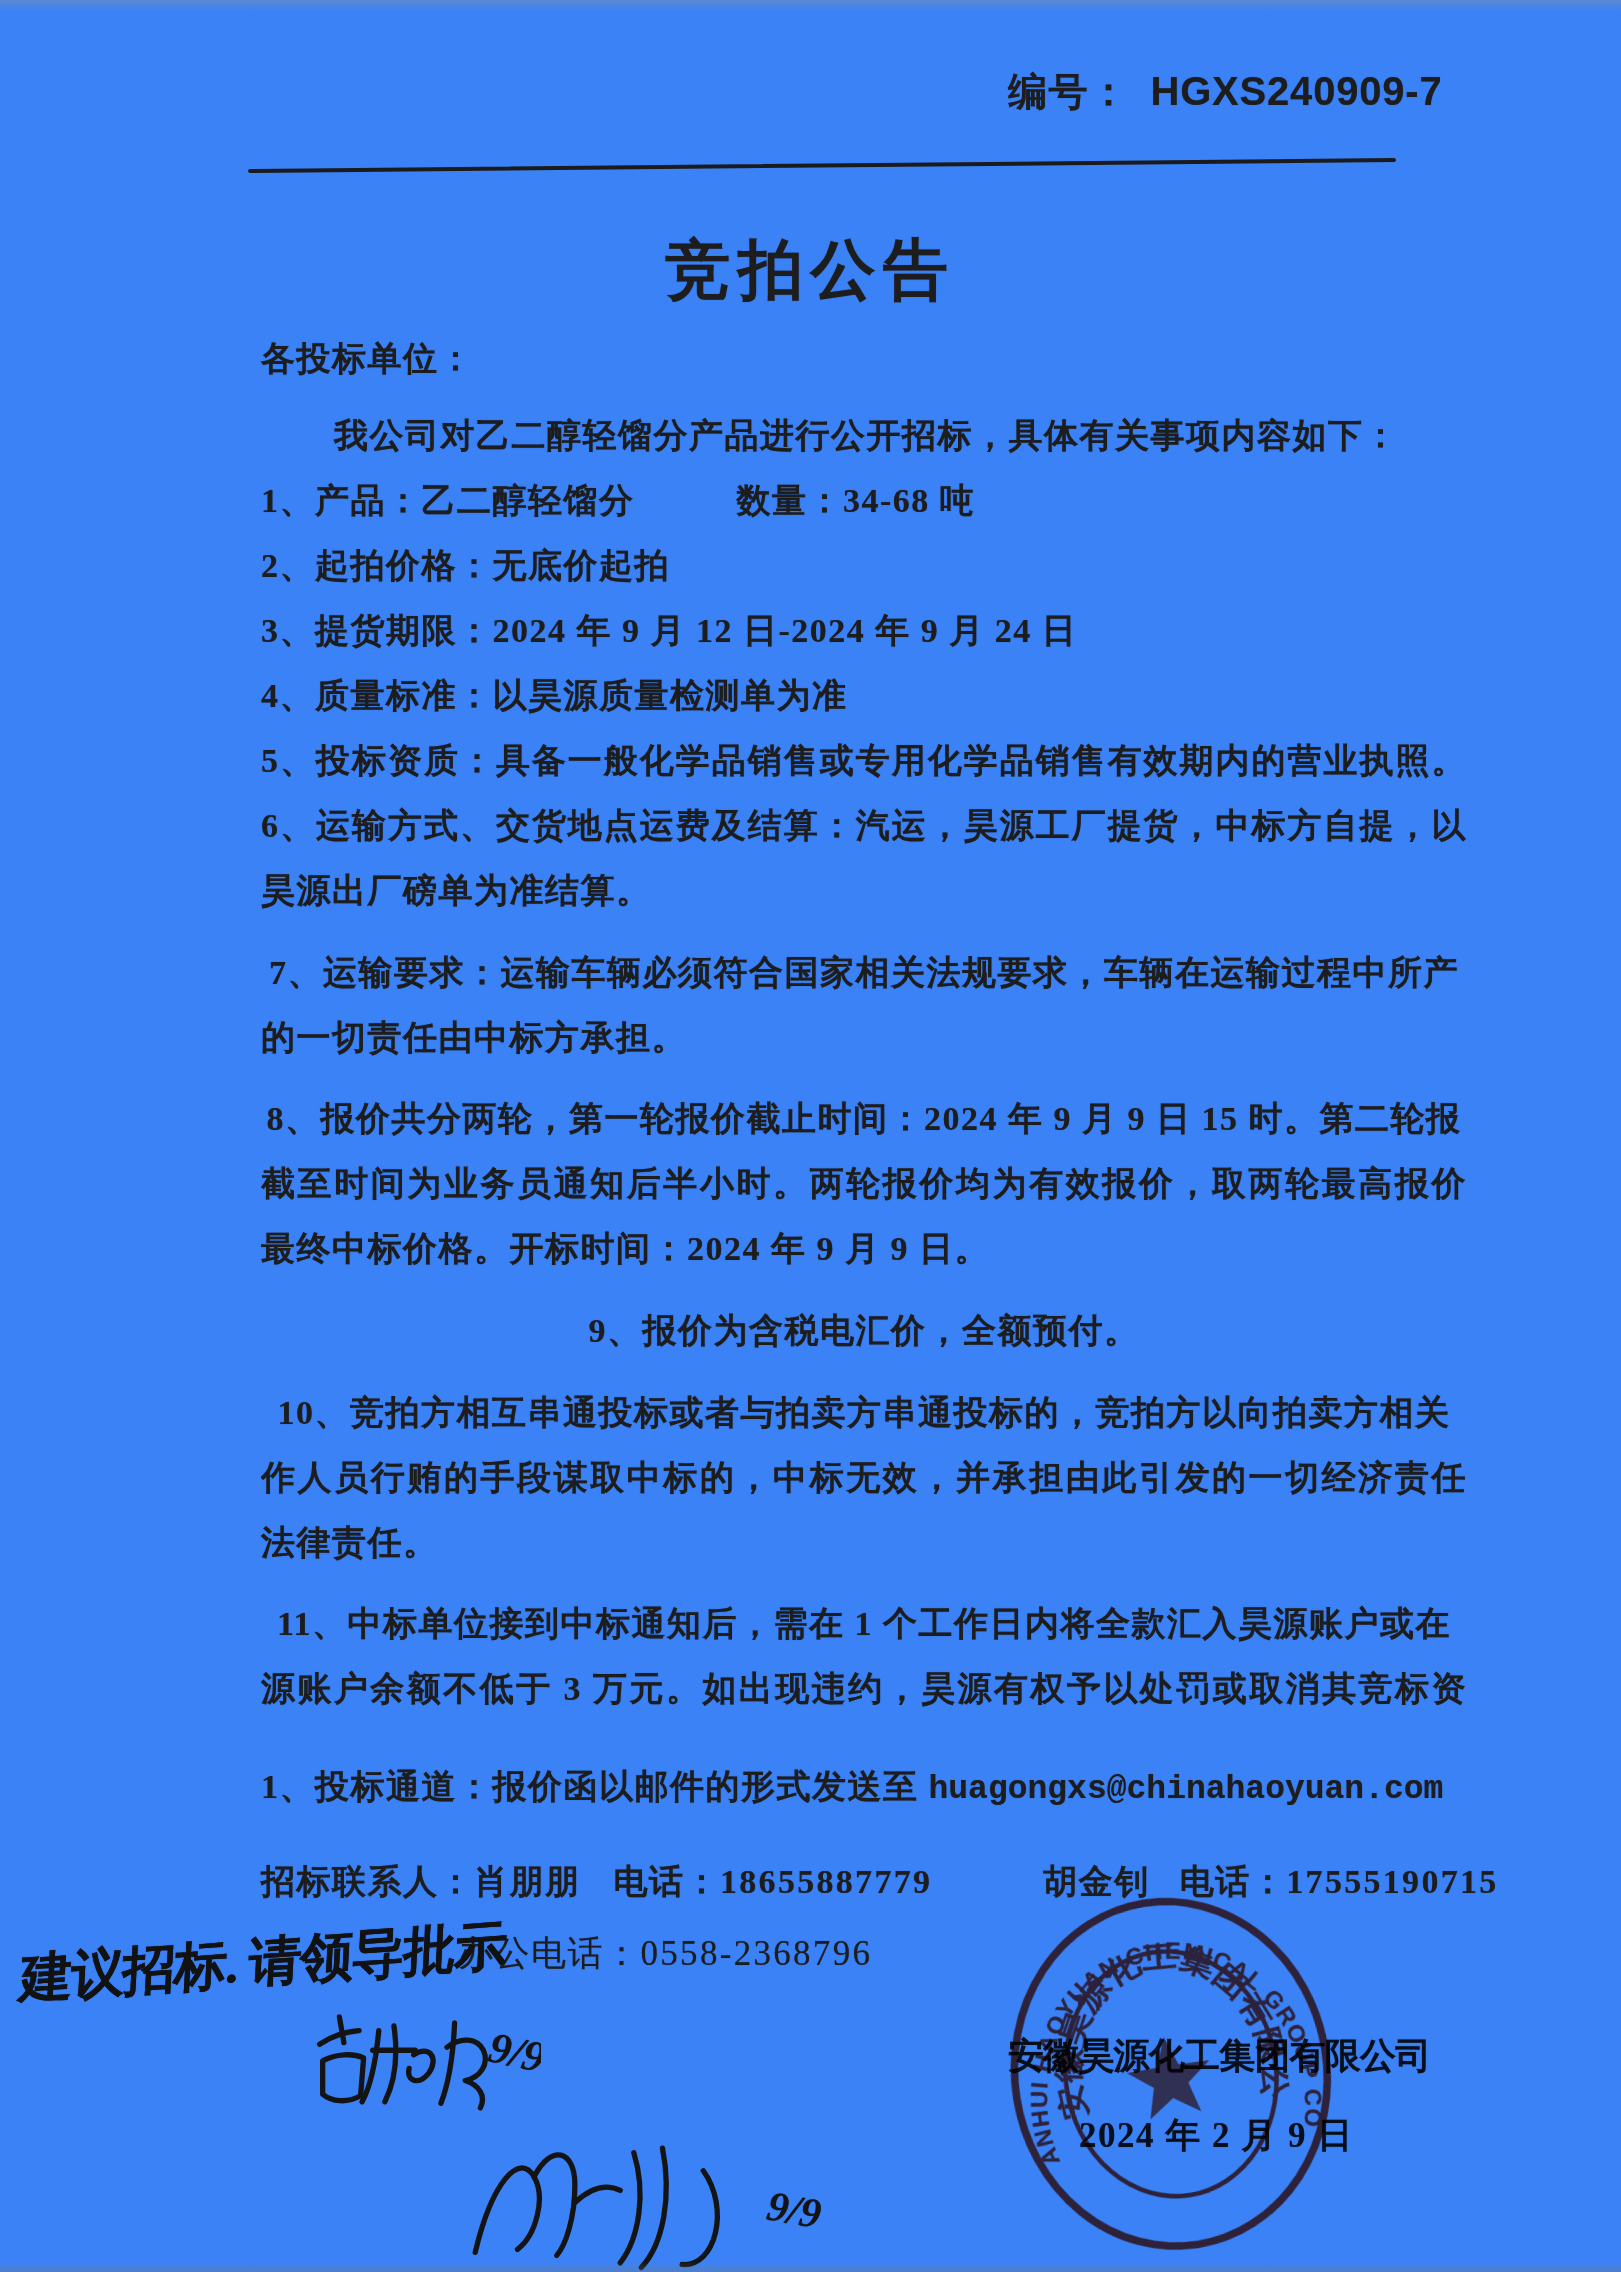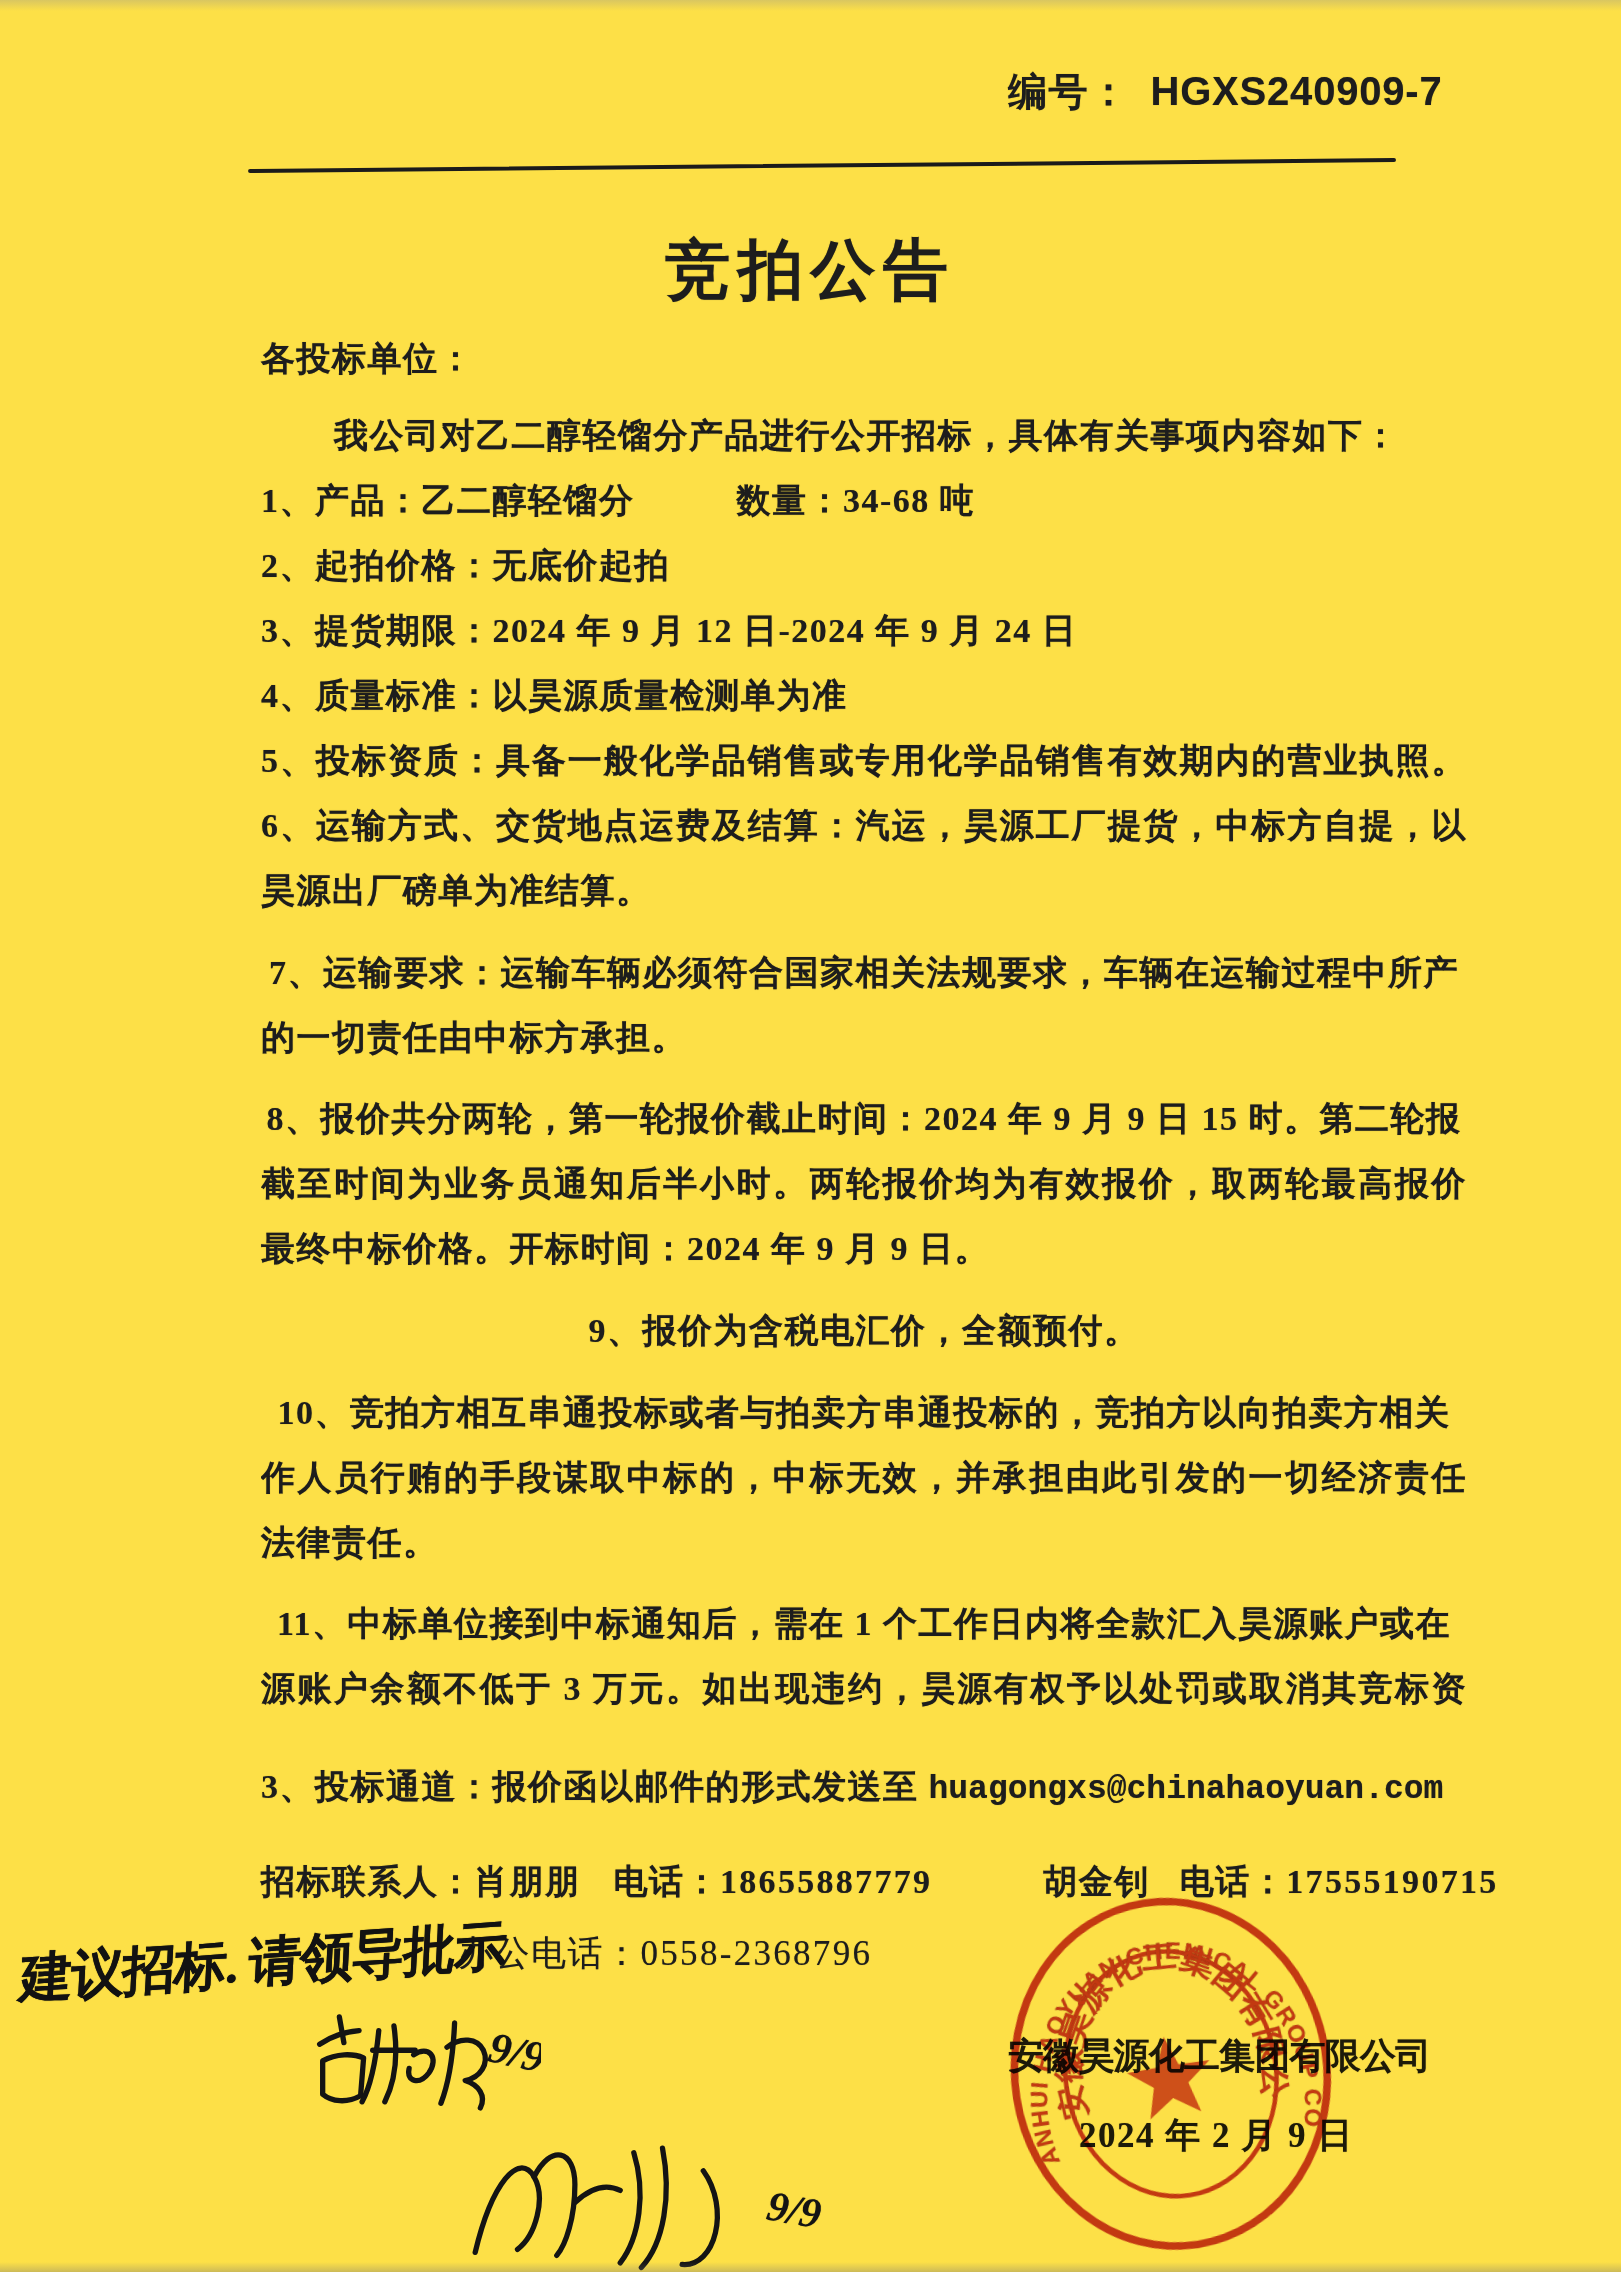--- a/index.html
+++ b/index.html
@@ -1,20 +1,20 @@
 <!DOCTYPE html>
 <html style="font-size:12px"><head>
 <meta charset="utf-8">
 <style>
   html,body{margin:0;padding:0;background:#9a9a97;}
   .page{
     position:relative;
     width:1621px;height:2273px;
     margin:0 auto;
-    background:#fde047;
+    background:#3b82f6;
     overflow:hidden;
     font-family:"Liberation Serif","DejaVu Serif",serif;
     color:#1d1d1d;
     text-shadow:0 0 0.9px rgba(20,20,20,.45);
   }
   .edge-top{position:absolute;top:0;left:0;width:100%;height:10.6px;
     background:linear-gradient(to bottom,rgba(150,150,145,.35),rgba(150,150,145,0));}
   .edge-bottom{position:absolute;bottom:0;left:0;width:100%;height:10.6px;
     background:linear-gradient(to top,rgba(120,120,115,.4),rgba(120,120,115,0));}
 
@@ -95,21 +95,21 @@
     <div class="line jl g22">8、报价共分两轮，第一轮报价截止时间：2024 年 9 月 9 日 15 时。第二轮报价</div>
     <div class="line jl">截至时间为业务员通知后半小时。两轮报价均为有效报价，取两轮最高报价为</div>
     <div class="line">最终中标价格。开标时间：2024 年 9 月 9 日。</div>
     <div class="line g22">9、报价为含税电汇价，全额预付。</div>
     <div class="line jl g22">10、竞拍方相互串通投标或者与拍卖方串通投标的，竞拍方以向拍卖方相关工</div>
     <div class="line jl">作人员行贿的手段谋取中标的，中标无效，并承担由此引发的一切经济责任和</div>
     <div class="line">法律责任。</div>
     <div class="line jl g22">11、中标单位接到中标通知后，需在 1 个工作日内将全款汇入昊源账户或在昊</div>
     <div class="line jl">源账户余额不低于 3 万元。如出现违约，昊源有权予以处罚或取消其竞标资格。</div>
     <div class="line g43">
-      <span>3、投标通道：报价函以邮件的形式发送至 </span><span class="email">huagongxs@chinahaoyuan.com</span>
+      <span>1、投标通道：报价函以邮件的形式发送至 </span><span class="email">huagongxs@chinahaoyuan.com</span>
     </div>
     <div class="line g36">
       <span>招标联系人：</span><span>肖朋朋</span><span class="contact-gap" style="width:33px"></span><span>电话：</span><span class="c-phone">18655887779</span><span class="contact-gap"></span><span>胡金钊</span><span class="contact-gap" style="width:30px"></span><span>电话：</span><span class="c-phone">17555190715</span>
     </div>
   </div>
 
   <div class="office-phone">
     <span>办公电话：</span><span class="c-phone">0558-2368796</span>
   </div>
 

